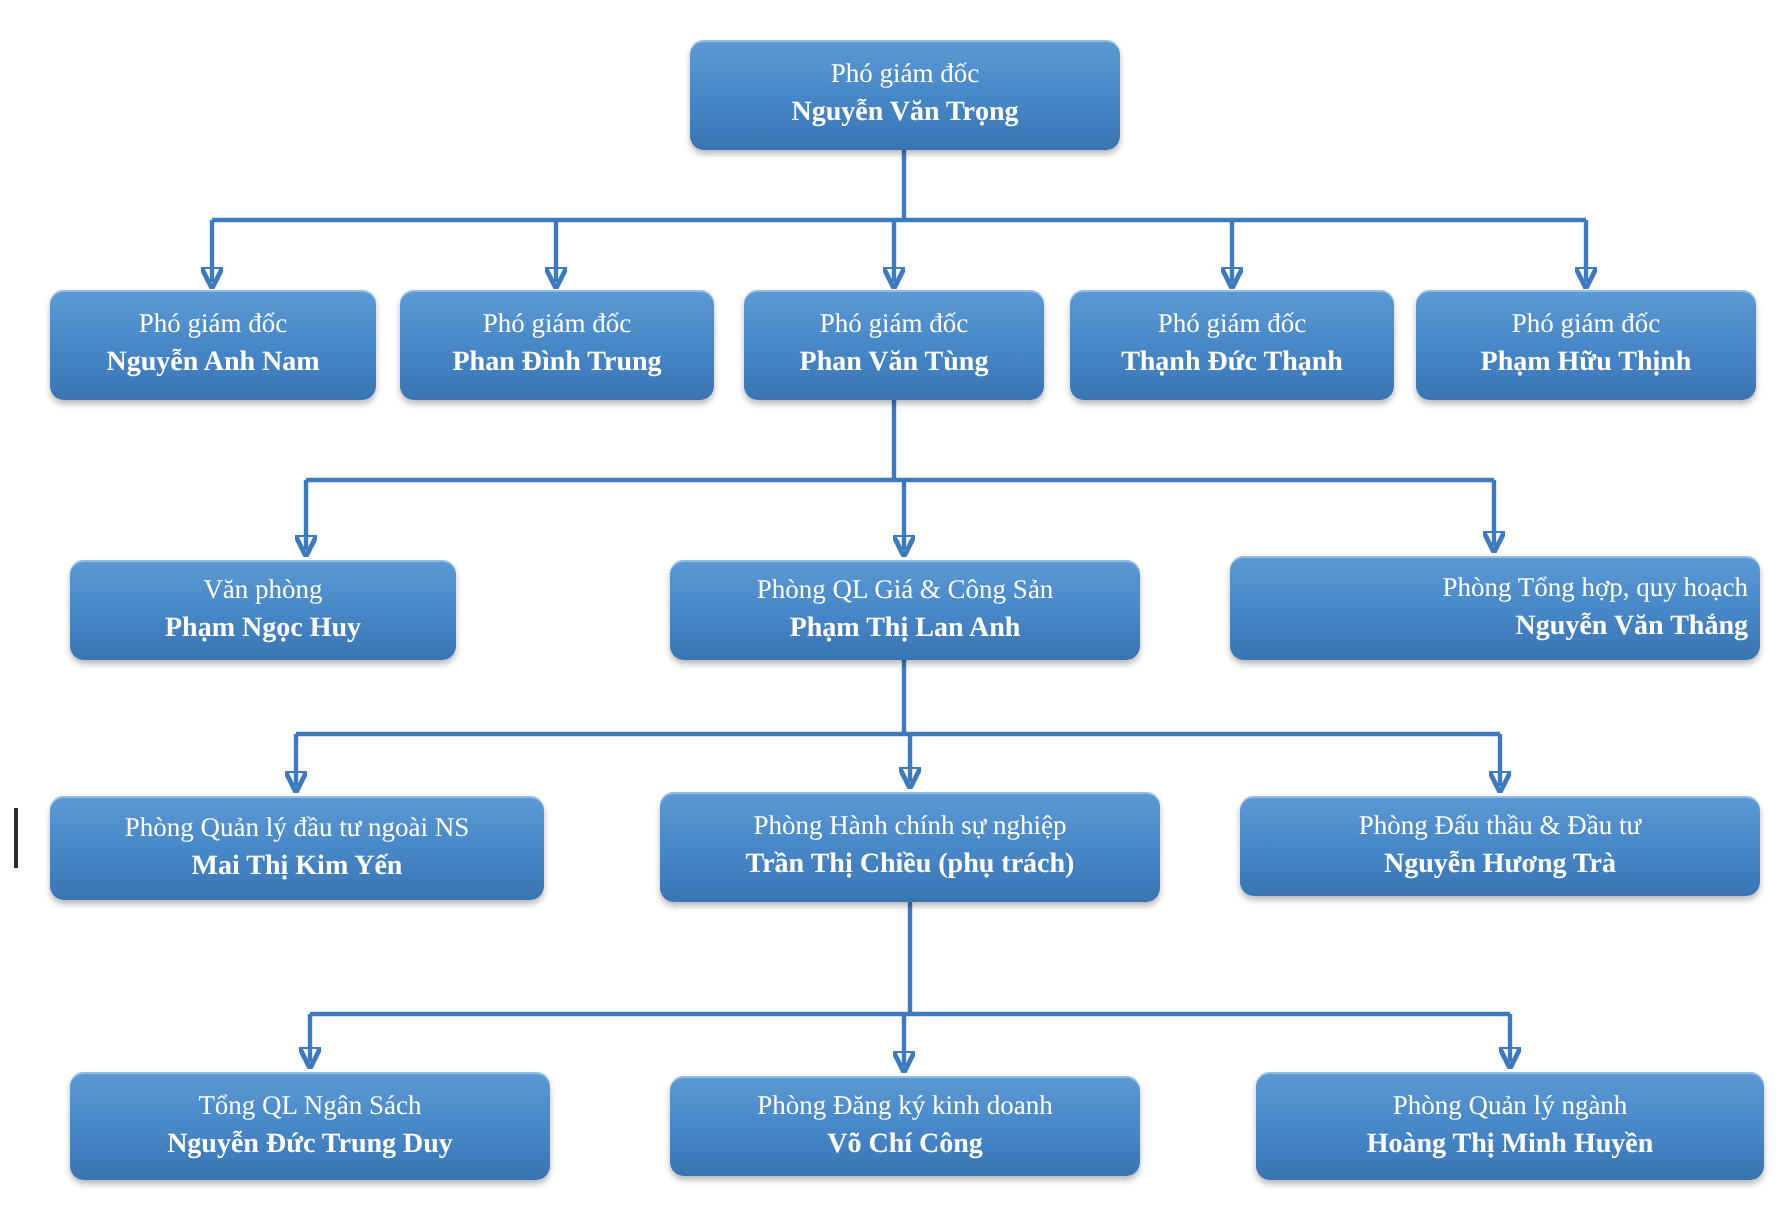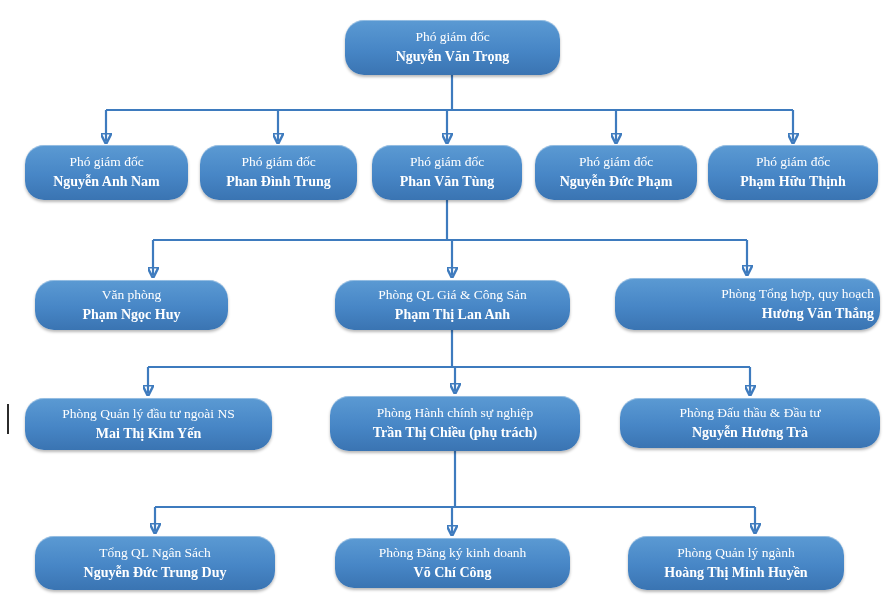--- a/index.html
+++ b/index.html
@@ -8,21 +8,21 @@
     width:895px; height:613px;
     background:#ffffff;
     font-family:"Liberation Serif","DejaVu Serif",serif;
     overflow:hidden;
   }
   .connectors { position:absolute; left:0; top:0; width:895px; height:613px; pointer-events:none; }
   .connectors path { stroke:#3E7BBE; stroke-width:2.2; fill:none; }
   .node {
     position:absolute;
     box-sizing:border-box;
-    border-radius:19px;
+    border-radius:7px;
     background:linear-gradient(180deg,#5b9ad3 0%, #4786c6 55%, #3a74b2 100%);
     box-shadow:0 2px 3px rgba(0,0,0,0.28), inset 0 1px 0 rgba(255,255,255,0.35);
     color:#ffffff;
     display:flex; flex-direction:column;
     align-items:center; justify-content:center;
     text-align:center;
     padding:3px 6px;
   }
   .node .role   { font-size:13.5px; font-weight:400; line-height:1.4; white-space:nowrap; }
   .node .person { font-size:14px;   font-weight:700; line-height:1.4; white-space:nowrap; }
@@ -79,38 +79,38 @@
   <div class="node" style="left:200px; top:145px; width:157px; height:55px;">
     <div class="role">Phó giám đốc</div>
     <div class="person">Phan Đình Trung</div>
   </div>
   <div class="node" style="left:372px; top:145px; width:150px; height:55px;">
     <div class="role">Phó giám đốc</div>
     <div class="person">Phan Văn Tùng</div>
   </div>
   <div class="node" style="left:535px; top:145px; width:162px; height:55px;">
     <div class="role">Phó giám đốc</div>
-    <div class="person">Nguyễn Đức Phạm</div>
+    <div class="person">Thạnh Đức Thạnh</div>
   </div>
   <div class="node" style="left:708px; top:145px; width:170px; height:55px;">
     <div class="role">Phó giám đốc</div>
     <div class="person">Phạm Hữu Thịnh</div>
   </div>
 
   <div class="node" style="left:35px; top:280px; width:193px; height:50px;">
     <div class="role">Văn phòng</div>
     <div class="person">Phạm Ngọc Huy</div>
   </div>
   <div class="node" style="left:335px; top:280px; width:235px; height:50px;">
     <div class="role">Phòng QL Giá &amp; Công Sản</div>
     <div class="person">Phạm Thị Lan Anh</div>
   </div>
   <div class="node" style="left:615px; top:278px; width:265px; height:52px;align-items:flex-end;">
     <div class="role">Phòng Tổng hợp, quy hoạch</div>
-    <div class="person">Hương Văn Thắng</div>
+    <div class="person">Nguyễn Văn Thắng</div>
   </div>
 
   <div class="node" style="left:25px; top:398px; width:247px; height:52px;">
     <div class="role">Phòng Quản lý đầu tư ngoài NS</div>
     <div class="person">Mai Thị Kim Yến</div>
   </div>
   <div class="node" style="left:330px; top:396px; width:250px; height:55px;">
     <div class="role">Phòng Hành chính sự nghiệp</div>
     <div class="person">Trần Thị Chiều (phụ trách)</div>
   </div>
@@ -120,20 +120,20 @@
   </div>
 
   <div class="node" style="left:35px; top:536px; width:240px; height:54px;">
     <div class="role">Tổng QL Ngân Sách</div>
     <div class="person">Nguyễn Đức Trung Duy</div>
   </div>
   <div class="node" style="left:335px; top:538px; width:235px; height:50px;align-items:center;">
     <div class="role">Phòng Đăng ký kinh doanh</div>
     <div class="person">Võ Chí Công</div>
   </div>
-  <div class="node" style="left:628px; top:536px; width:216px; height:54px;">
+  <div class="node" style="left:628px; top:536px; width:254px; height:54px;">
     <div class="role">Phòng Quản lý ngành</div>
     <div class="person">Hoàng Thị Minh Huyền</div>
   </div>
 
   <div class="artifact-mark"></div>
 
 </div>
 
 </body></html>

